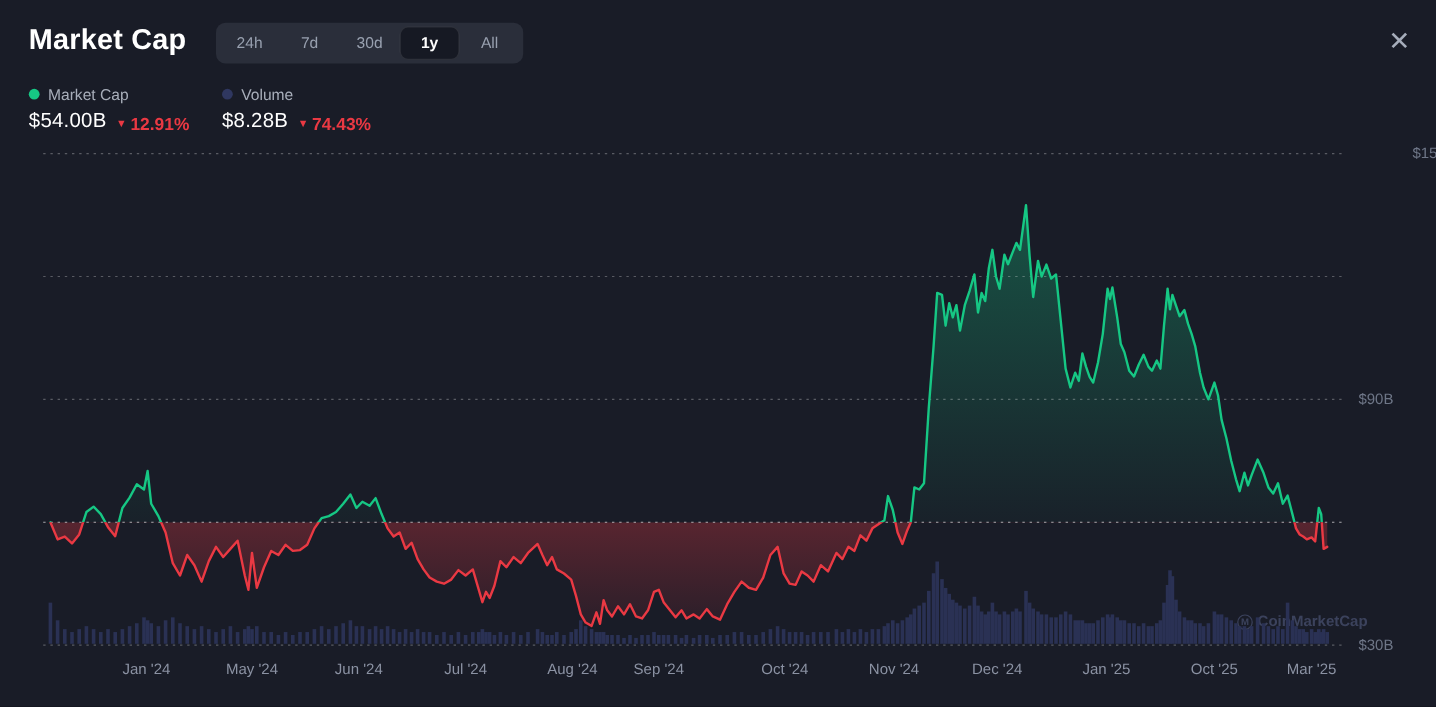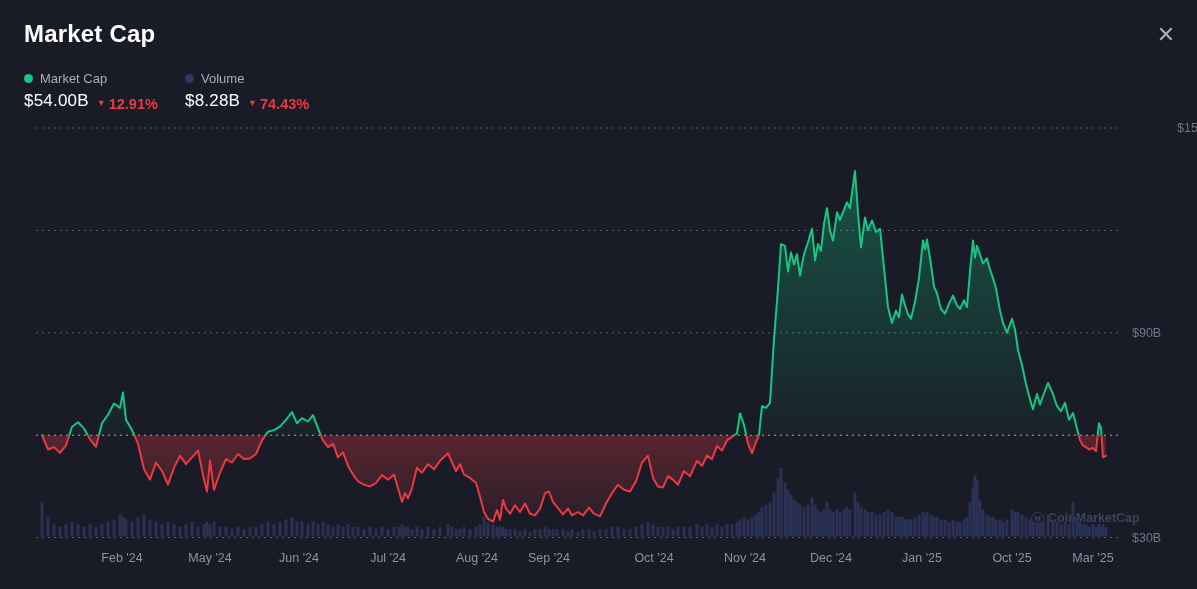--- a/index.html
+++ b/index.html
@@ -61,20 +61,27 @@
     font-size:8px; line-height:11px; text-align:center; font-weight:bold;
   }
 </style>
 </head>
 <body>
 
 <div id="app">
 
   <div class="title">Market Cap</div>
 
+  <div class="tabs">
+      <span class="tab">24h</span>
+      <span class="tab">7d</span>
+      <span class="tab">30d</span>
+      <span class="tab active">1y</span>
+      <span class="tab">All</span>
+    </div>
 
   <div class="close-btn">✕</div>
 
   <div class="legend-item" style="left:24px">
     <span class="legend-dot" id="dot-0" style="background: rgb(22, 199, 132);"></span>
     <span class="legend-label">Market Cap</span>
   </div>
   <div class="legend-item" style="left:185px">
     <span class="legend-dot" id="dot-1" style="background: rgb(47, 55, 96);"></span>
     <span class="legend-label">Volume</span>
@@ -365,21 +372,21 @@
       <line x1="36" y1="435.20000000000005" x2="1118" y2="435.20000000000005" stroke="rgba(255,255,255,0.62)" stroke-width="1" stroke-dasharray="2 4"></line>
       <line x1="36" y1="537.6" x2="1118" y2="537.6" stroke="rgba(255,255,255,0.28)" stroke-width="1" stroke-dasharray="2 4"></line>
       <path d="M42.0 435.2 L48.0 449.5 L54.0 447.1 L60.0 452.9 L66.0 445.4 L72.0 426.7 L78.0 422.2 L84.0 428.4 L90.0 439.3 L96.0 446.8 L102.0 423.3 L108.0 414.7 L114.0 403.5 L120.0 407.9 L123.0 392.5 L126.0 419.8 L132.0 430.1 L138.0 443.7 L144.0 469.3 L150.0 479.6 L156.0 462.5 L162.0 471.0 L168.0 484.7 L174.0 467.6 L180.0 455.7 L186.0 464.2 L192.0 457.4 L198.0 450.6 L204.0 479.6 L207.0 491.5 L210.0 460.8 L214.0 489.8 L220.0 472.7 L226.0 459.1 L232.0 462.5 L238.0 454.0 L244.0 459.1 L250.0 458.4 L256.0 454.0 L262.0 440.3 L268.0 431.8 L274.0 430.1 L280.0 426.7 L286.0 419.8 L292.0 412.0 L297.0 423.3 L302.0 418.1 L308.0 421.5 L313.0 415.1 L318.0 428.4 L323.0 440.3 L328.0 447.1 L333.0 443.7 L338.0 457.4 L343.0 452.3 L348.0 465.9 L353.0 474.5 L358.0 481.3 L364.0 484.7 L370.0 486.4 L376.0 483.0 L382.0 475.1 L388.0 479.6 L394.0 474.5 L399.0 491.5 L402.0 501.8 L405.0 493.2 L408.0 498.3 L412.0 488.1 L417.0 467.6 L422.0 472.7 L428.0 464.2 L434.0 469.3 L440.0 460.8 L448.0 453.3 L452.0 462.5 L456.0 471.0 L460.0 464.2 L464.0 474.5 L470.0 477.9 L476.0 483.0 L480.0 496.6 L484.0 512.0 L488.0 518.8 L493.0 521.6 L497.0 510.3 L500.0 519.9 L503.0 500.1 L506.0 508.6 L510.0 513.7 L515.0 505.2 L520.0 512.0 L525.0 503.5 L530.0 513.7 L535.0 515.4 L540.0 508.6 L545.0 493.2 L549.0 491.5 L553.0 501.8 L557.0 506.9 L563.0 514.4 L568.0 508.6 L572.0 515.4 L578.0 512.0 L583.0 515.4 L589.0 507.6 L594.0 513.7 L600.0 516.4 L606.0 503.5 L612.0 493.2 L618.0 484.7 L624.0 489.8 L630.0 491.5 L636.0 481.3 L642.0 462.5 L648.0 455.7 L653.0 477.9 L658.0 486.4 L663.0 487.4 L668.0 476.2 L673.0 479.6 L678.0 484.7 L684.0 471.0 L690.0 476.2 L697.0 460.8 L702.0 465.9 L707.0 455.7 L712.0 459.1 L717.0 446.1 L722.0 450.6 L727.0 440.3 L732.0 436.9 L737.0 433.5 L740.0 413.4 L744.0 425.0 L748.0 443.7 L752.0 453.3 L756.0 442.0 L759.0 435.2 L762.0 406.2 L766.0 407.9 L770.0 402.8 L774.0 339.6 L778.0 288.4 L781.0 244.1 L785.0 245.8 L788.0 271.4 L791.0 252.6 L794.0 264.5 L797.0 254.3 L800.0 275.5 L804.0 254.3 L808.0 242.3 L812.0 228.7 L815.0 260.4 L818.0 244.1 L821.0 250.9 L824.0 223.6 L827.0 208.2 L830.0 230.4 L833.0 240.6 L837.0 212.3 L840.0 220.2 L844.0 209.9 L847.0 202.4 L850.0 208.2 L855.0 171.0 L858.0 213.3 L861.0 247.5 L865.0 217.4 L868.0 230.4 L872.0 220.5 L876.0 232.1 L880.0 228.7 L884.0 267.9 L888.0 307.2 L892.0 322.9 L896.0 310.6 L899.0 317.4 L902.0 294.6 L905.0 305.5 L908.0 314.0 L911.0 318.8 L915.0 302.1 L919.0 278.2 L923.0 240.6 L925.0 249.2 L927.0 239.6 L931.0 264.5 L934.0 286.7 L937.0 293.5 L941.0 308.9 L945.0 313.7 L949.0 303.8 L953.0 295.6 L957.0 305.5 L960.0 308.9 L964.0 300.4 L967.0 307.2 L970.0 271.4 L973.0 240.6 L975.0 257.7 L977.0 245.8 L980.0 254.6 L983.0 263.5 L987.0 258.4 L990.0 269.7 L993.0 278.2 L996.0 288.4 L1000.0 310.6 L1003.0 322.9 L1007.0 332.8 L1012.0 318.8 L1015.0 329.4 L1018.0 349.9 L1022.0 365.2 L1026.0 384.0 L1030.0 399.4 L1033.0 409.3 L1037.0 393.9 L1040.0 404.5 L1043.0 395.9 L1048.0 383.0 L1053.0 394.2 L1057.0 406.2 L1061.0 411.3 L1065.0 402.8 L1069.0 419.8 L1073.0 413.0 L1077.0 428.4 L1080.0 440.3 L1083.0 445.4 L1086.0 447.1 L1089.0 449.5 L1093.0 447.8 L1096.0 451.2 L1099.0 423.3 L1101.0 428.4 L1103.0 457.4 L1106.0 455.7" fill="none" stroke="#16c784" stroke-width="2" stroke-linejoin="round" stroke-linecap="round" clip-path="url(#clipUp)"></path>
       <path d="M42.0 435.2 L48.0 449.5 L54.0 447.1 L60.0 452.9 L66.0 445.4 L72.0 426.7 L78.0 422.2 L84.0 428.4 L90.0 439.3 L96.0 446.8 L102.0 423.3 L108.0 414.7 L114.0 403.5 L120.0 407.9 L123.0 392.5 L126.0 419.8 L132.0 430.1 L138.0 443.7 L144.0 469.3 L150.0 479.6 L156.0 462.5 L162.0 471.0 L168.0 484.7 L174.0 467.6 L180.0 455.7 L186.0 464.2 L192.0 457.4 L198.0 450.6 L204.0 479.6 L207.0 491.5 L210.0 460.8 L214.0 489.8 L220.0 472.7 L226.0 459.1 L232.0 462.5 L238.0 454.0 L244.0 459.1 L250.0 458.4 L256.0 454.0 L262.0 440.3 L268.0 431.8 L274.0 430.1 L280.0 426.7 L286.0 419.8 L292.0 412.0 L297.0 423.3 L302.0 418.1 L308.0 421.5 L313.0 415.1 L318.0 428.4 L323.0 440.3 L328.0 447.1 L333.0 443.7 L338.0 457.4 L343.0 452.3 L348.0 465.9 L353.0 474.5 L358.0 481.3 L364.0 484.7 L370.0 486.4 L376.0 483.0 L382.0 475.1 L388.0 479.6 L394.0 474.5 L399.0 491.5 L402.0 501.8 L405.0 493.2 L408.0 498.3 L412.0 488.1 L417.0 467.6 L422.0 472.7 L428.0 464.2 L434.0 469.3 L440.0 460.8 L448.0 453.3 L452.0 462.5 L456.0 471.0 L460.0 464.2 L464.0 474.5 L470.0 477.9 L476.0 483.0 L480.0 496.6 L484.0 512.0 L488.0 518.8 L493.0 521.6 L497.0 510.3 L500.0 519.9 L503.0 500.1 L506.0 508.6 L510.0 513.7 L515.0 505.2 L520.0 512.0 L525.0 503.5 L530.0 513.7 L535.0 515.4 L540.0 508.6 L545.0 493.2 L549.0 491.5 L553.0 501.8 L557.0 506.9 L563.0 514.4 L568.0 508.6 L572.0 515.4 L578.0 512.0 L583.0 515.4 L589.0 507.6 L594.0 513.7 L600.0 516.4 L606.0 503.5 L612.0 493.2 L618.0 484.7 L624.0 489.8 L630.0 491.5 L636.0 481.3 L642.0 462.5 L648.0 455.7 L653.0 477.9 L658.0 486.4 L663.0 487.4 L668.0 476.2 L673.0 479.6 L678.0 484.7 L684.0 471.0 L690.0 476.2 L697.0 460.8 L702.0 465.9 L707.0 455.7 L712.0 459.1 L717.0 446.1 L722.0 450.6 L727.0 440.3 L732.0 436.9 L737.0 433.5 L740.0 413.4 L744.0 425.0 L748.0 443.7 L752.0 453.3 L756.0 442.0 L759.0 435.2 L762.0 406.2 L766.0 407.9 L770.0 402.8 L774.0 339.6 L778.0 288.4 L781.0 244.1 L785.0 245.8 L788.0 271.4 L791.0 252.6 L794.0 264.5 L797.0 254.3 L800.0 275.5 L804.0 254.3 L808.0 242.3 L812.0 228.7 L815.0 260.4 L818.0 244.1 L821.0 250.9 L824.0 223.6 L827.0 208.2 L830.0 230.4 L833.0 240.6 L837.0 212.3 L840.0 220.2 L844.0 209.9 L847.0 202.4 L850.0 208.2 L855.0 171.0 L858.0 213.3 L861.0 247.5 L865.0 217.4 L868.0 230.4 L872.0 220.5 L876.0 232.1 L880.0 228.7 L884.0 267.9 L888.0 307.2 L892.0 322.9 L896.0 310.6 L899.0 317.4 L902.0 294.6 L905.0 305.5 L908.0 314.0 L911.0 318.8 L915.0 302.1 L919.0 278.2 L923.0 240.6 L925.0 249.2 L927.0 239.6 L931.0 264.5 L934.0 286.7 L937.0 293.5 L941.0 308.9 L945.0 313.7 L949.0 303.8 L953.0 295.6 L957.0 305.5 L960.0 308.9 L964.0 300.4 L967.0 307.2 L970.0 271.4 L973.0 240.6 L975.0 257.7 L977.0 245.8 L980.0 254.6 L983.0 263.5 L987.0 258.4 L990.0 269.7 L993.0 278.2 L996.0 288.4 L1000.0 310.6 L1003.0 322.9 L1007.0 332.8 L1012.0 318.8 L1015.0 329.4 L1018.0 349.9 L1022.0 365.2 L1026.0 384.0 L1030.0 399.4 L1033.0 409.3 L1037.0 393.9 L1040.0 404.5 L1043.0 395.9 L1048.0 383.0 L1053.0 394.2 L1057.0 406.2 L1061.0 411.3 L1065.0 402.8 L1069.0 419.8 L1073.0 413.0 L1077.0 428.4 L1080.0 440.3 L1083.0 445.4 L1086.0 447.1 L1089.0 449.5 L1093.0 447.8 L1096.0 451.2 L1099.0 423.3 L1101.0 428.4 L1103.0 457.4 L1106.0 455.7" fill="none" stroke="#ea3943" stroke-width="2" stroke-linejoin="round" stroke-linecap="round" clip-path="url(#clipDown)"></path>
     </svg>
 
   <div id="axis-labels">
       <div class="ylabel" style="top: 128px; margin-left: 45px;">$150B</div>
       <div class="ylabel" style="top: 332.8px;">$90B</div>
       <div class="ylabel" style="top: 537.6px;">$30B</div>
-      <div class="xlabel" style="left: 122px;">Feb '24</div>
+      <div class="xlabel" style="left: 122px;">Jan '24</div>
       <div class="xlabel" style="left: 210px;">May '24</div>
       <div class="xlabel" style="left: 299px;">Jun '24</div>
       <div class="xlabel" style="left: 388px;">Jul '24</div>
       <div class="xlabel" style="left: 477px;">Aug '24</div>
       <div class="xlabel" style="left: 549px;">Sep '24</div>
       <div class="xlabel" style="left: 654px;">Oct '24</div>
       <div class="xlabel" style="left: 745px;">Nov '24</div>
       <div class="xlabel" style="left: 831px;">Dec '24</div>
       <div class="xlabel" style="left: 922px;">Jan '25</div>
       <div class="xlabel" style="left: 1012px;">Oct '25</div>

